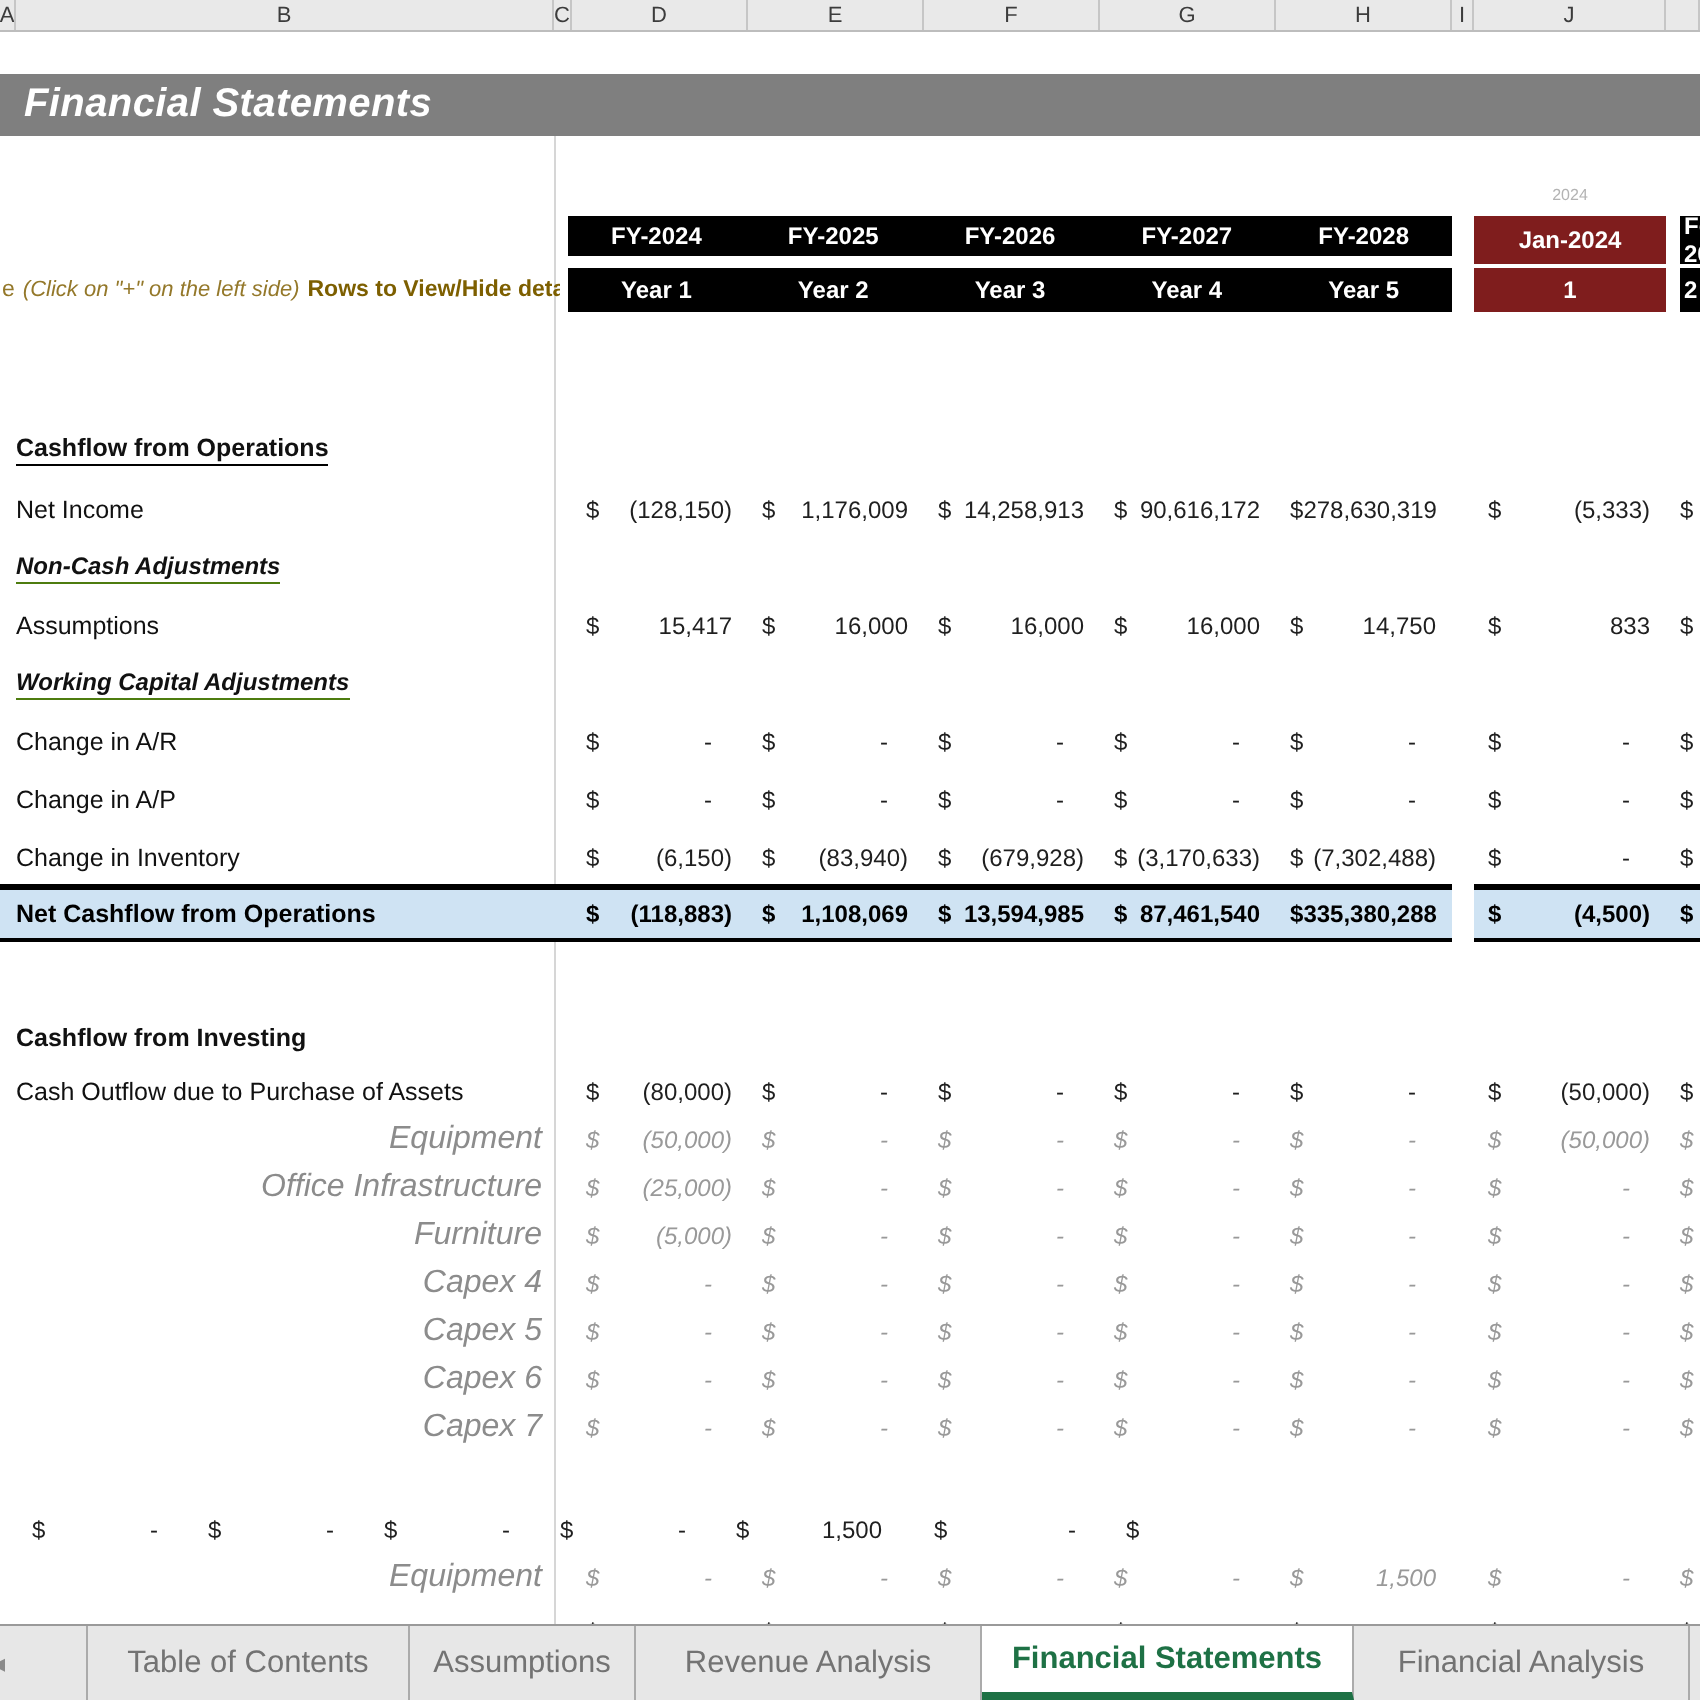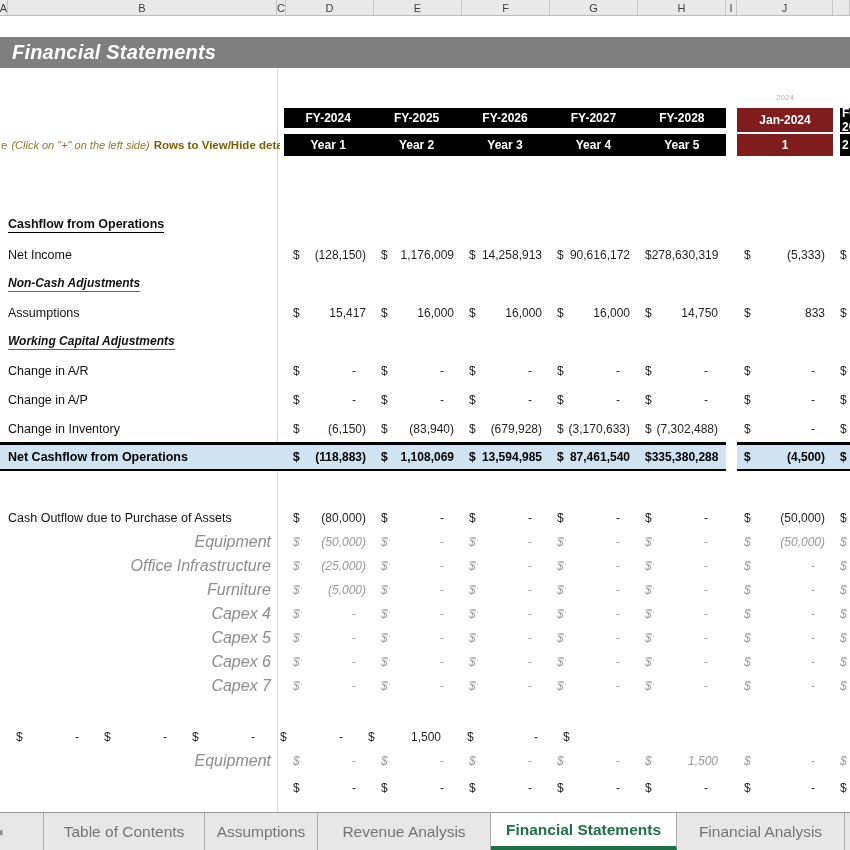--- a/index.html
+++ b/index.html
@@ -345,20 +345,23 @@
           </div>
           <div class="cell cell-k">
             <span>$</span>
           </div>
           <div class="rule rL top"></div>
           <div class="rule rR top"></div>
           <div class="rule rL thick"></div>
           <div class="rule rR thick"></div>
         </div>
         <div style="height: 34px;"></div>
+        <div class="row section" style="height: 28px;">
+          <div class="lab"><span>Cashflow from Investing</span></div>
+        </div>
         <div class="row data-sm" style="height: 25px;">
           <div class="lab"><span>Cash Outflow due to Purchase of Assets</span></div>
           <div class="gap-c"></div>
           <div class="cell">
             <span class="cur">$</span>
             <span class="num">(80,000)</span>
           </div>
           <div class="cell">
             <span class="cur">$</span>
             <span class="num dash">-</span>

